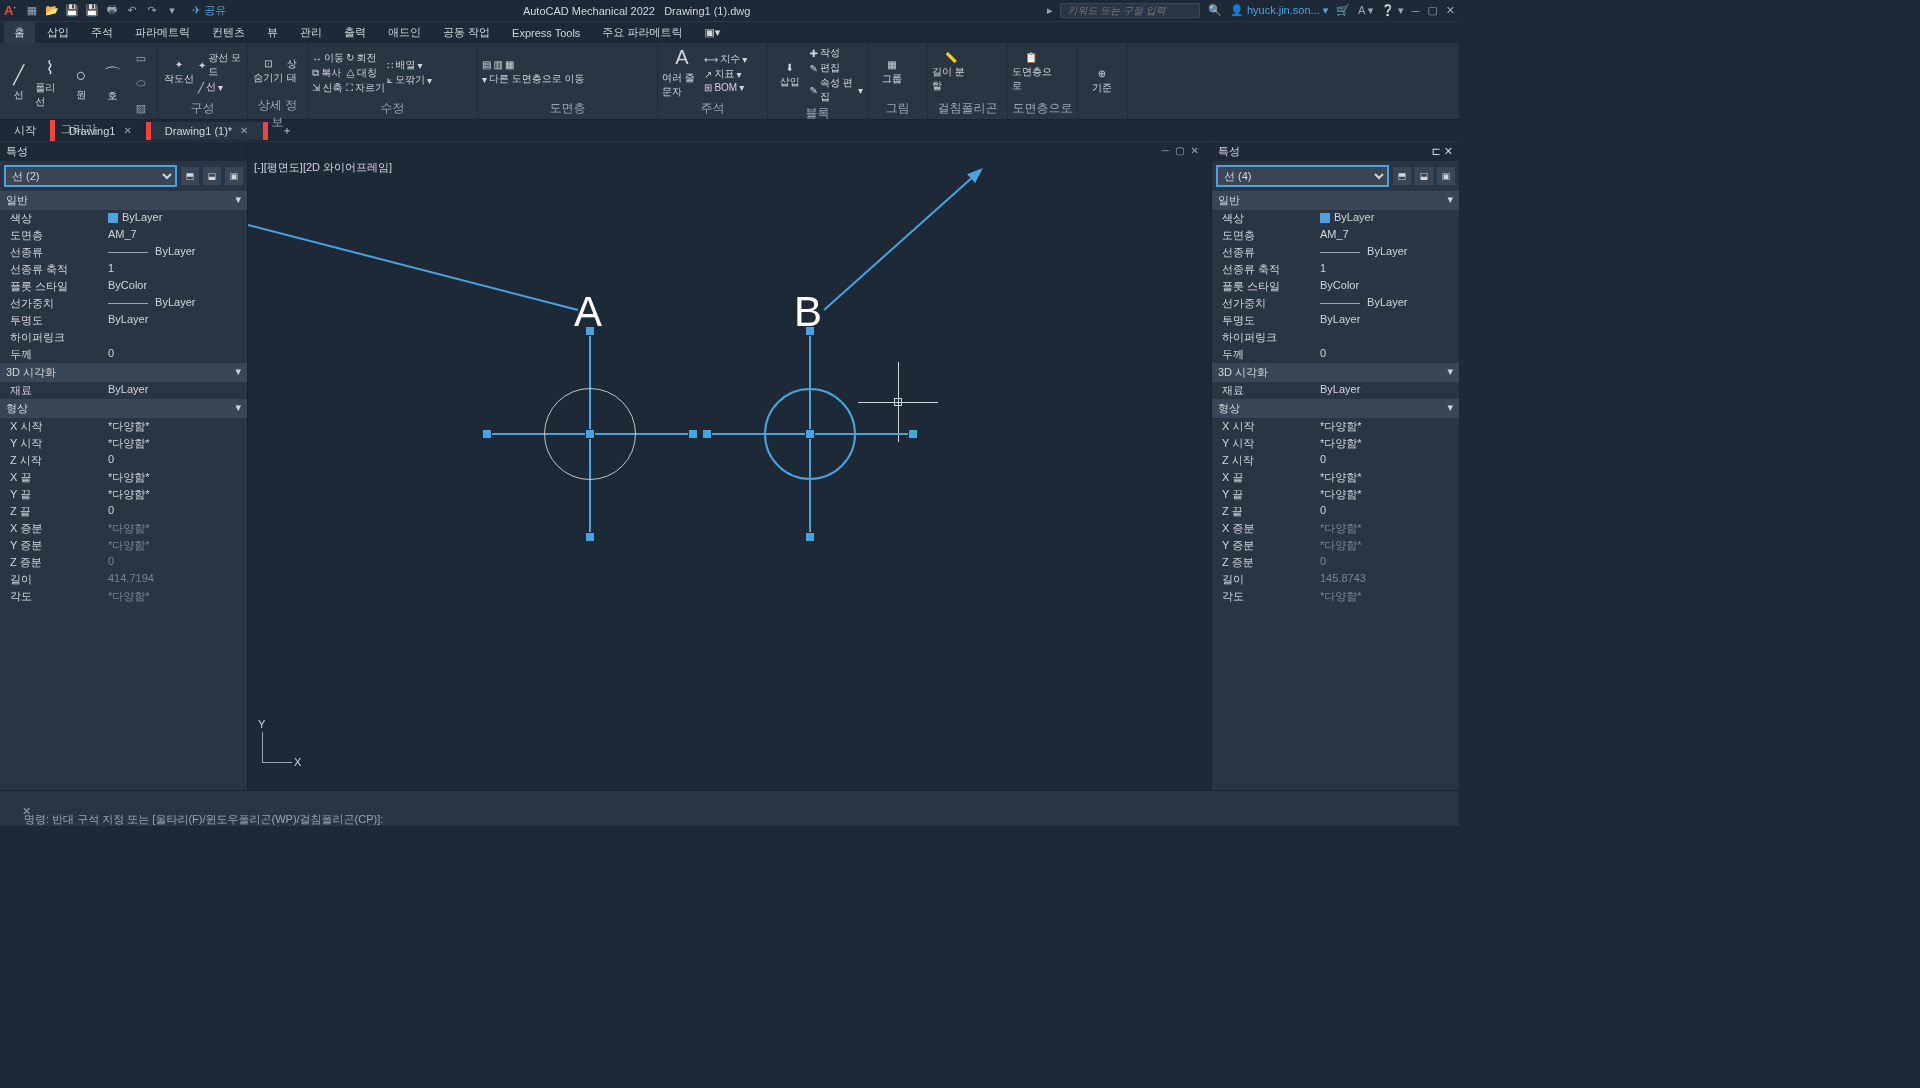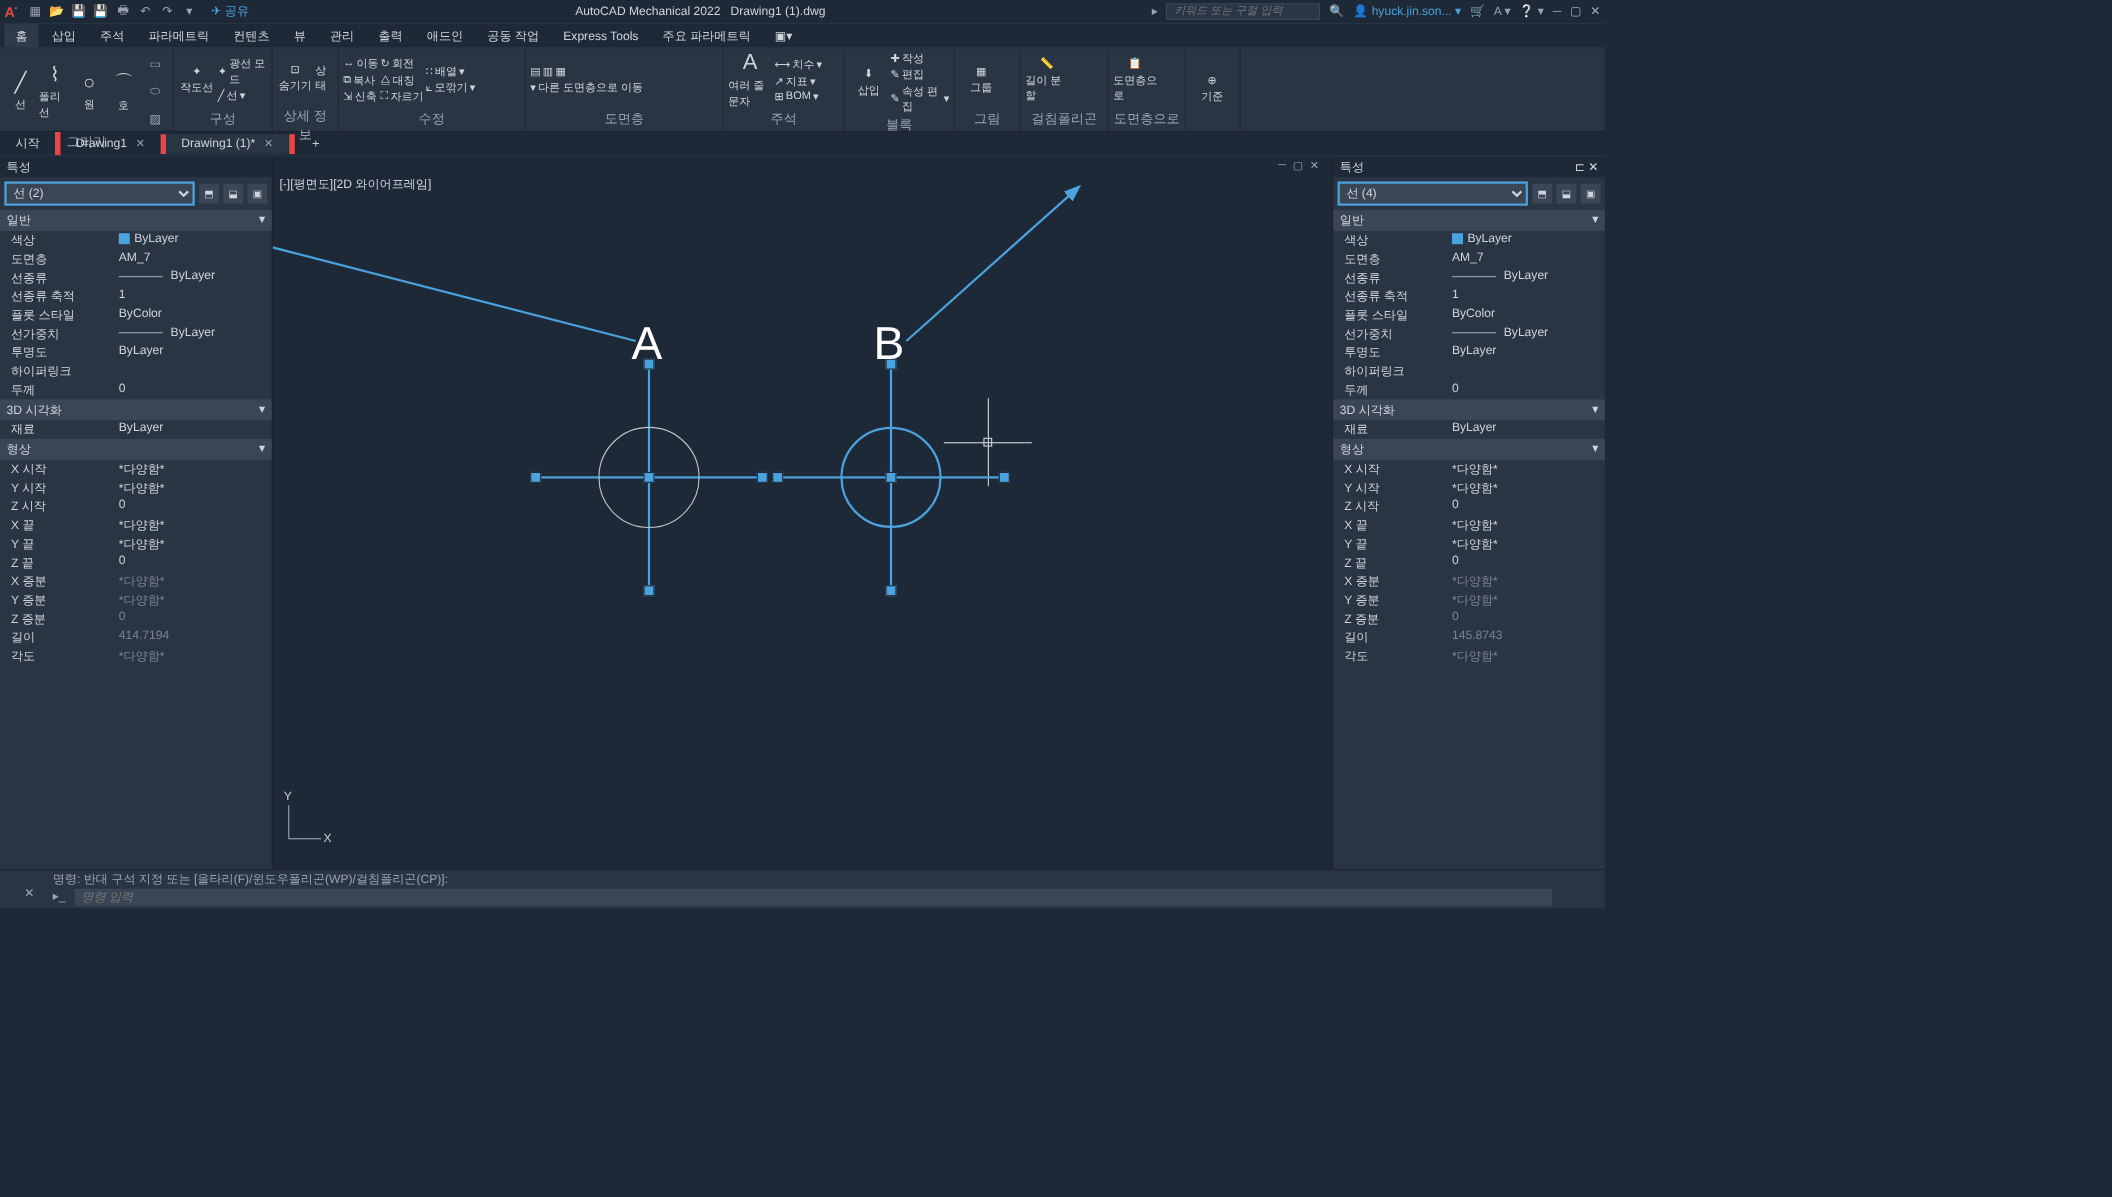--- a/index.html
+++ b/index.html
@@ -76,21 +76,21 @@
 .wcs-badge { position: absolute; right: 22px; top: 104px; background: #4a5666; color: #d0d5db; padding: 1px 6px; font-size: 9px; border-radius: 2px; }
 
 .ucs-icon { position: absolute; left: 14px; bottom: 28px; }
 .ucs-icon .y { position: absolute; width: 1px; height: 30px; background: #9aa4b2; left: 0; top: -30px; }
 .ucs-icon .x { position: absolute; width: 30px; height: 1px; background: #9aa4b2; left: 0; top: 0; }
 .ucs-icon .ylabel { position: absolute; left: -4px; top: -44px; font-size: 11px; }
 .ucs-icon .xlabel { position: absolute; left: 32px; top: -6px; font-size: 11px; }
 
 
 .cmdline-area { height: 36px; background: #2a3544; display: flex; flex-direction: column; border-top: 1px solid #1a2230; position: relative; }
-.cmdline-history { font-size: 11px; color: #9aa4b2; padding: 1px 48px; }
+.cmdline-history { font-size: 11px; color: #9aa4b2; padding: 1px 24px; margin-top: 20px; }
 .cmdline-input-row { display: flex; align-items: center; padding: 0 48px; gap: 4px; }
 .cmdline-input-row .prompt-icon { width: 16px; height: 16px; color: #9aa4b2; }
 .cmdline-input { flex: 1; background: #3a4656; border: none; color: #8a94a2; font-size: 11px; padding: 2px 6px; font-style: italic; }
 .cmdline-x { position: absolute; left: 22px; top: 14px; color: #9aa4b2; }
 
 
 .model-tabs { height: 16px; background: #1e2938; display: flex; align-items: center; border-top: 1px solid #2a3646; }
 .model-tab { padding: 1px 12px; font-size: 10px; color: #d0d5db; border-right: 1px solid #2a3646; }
 .model-tab.active { background: #2a3544; }
 

